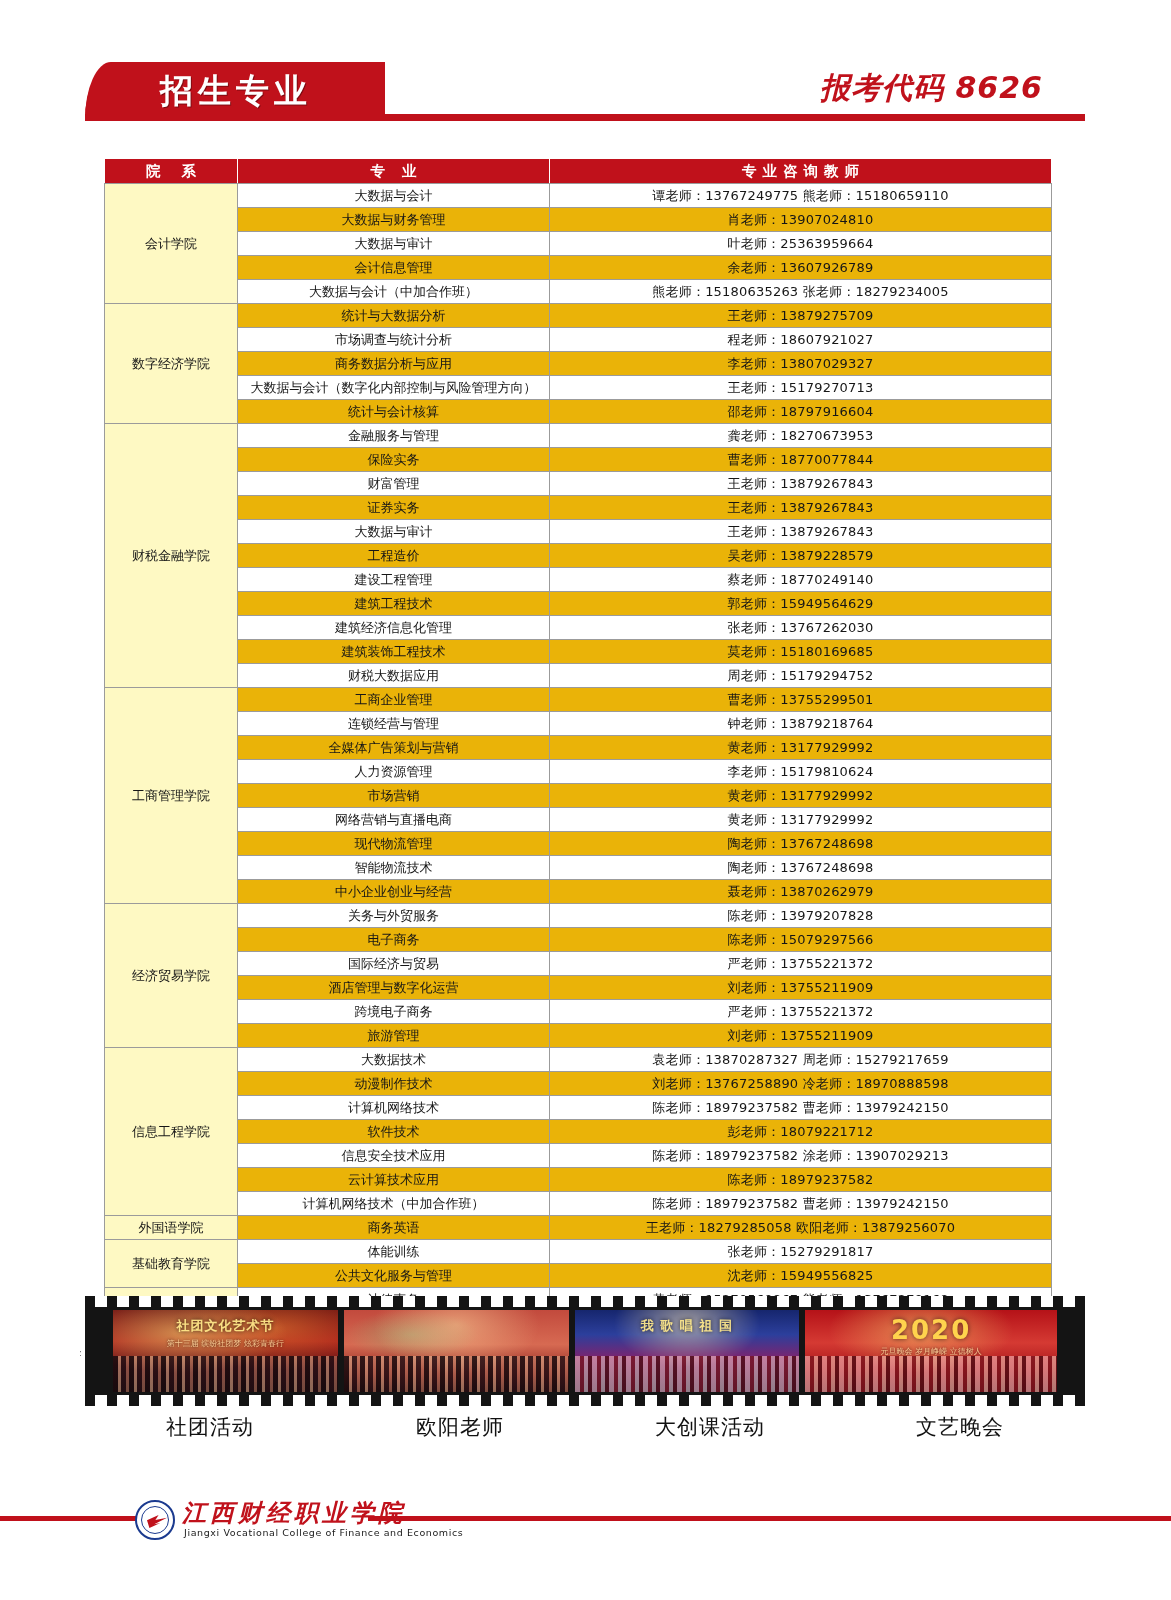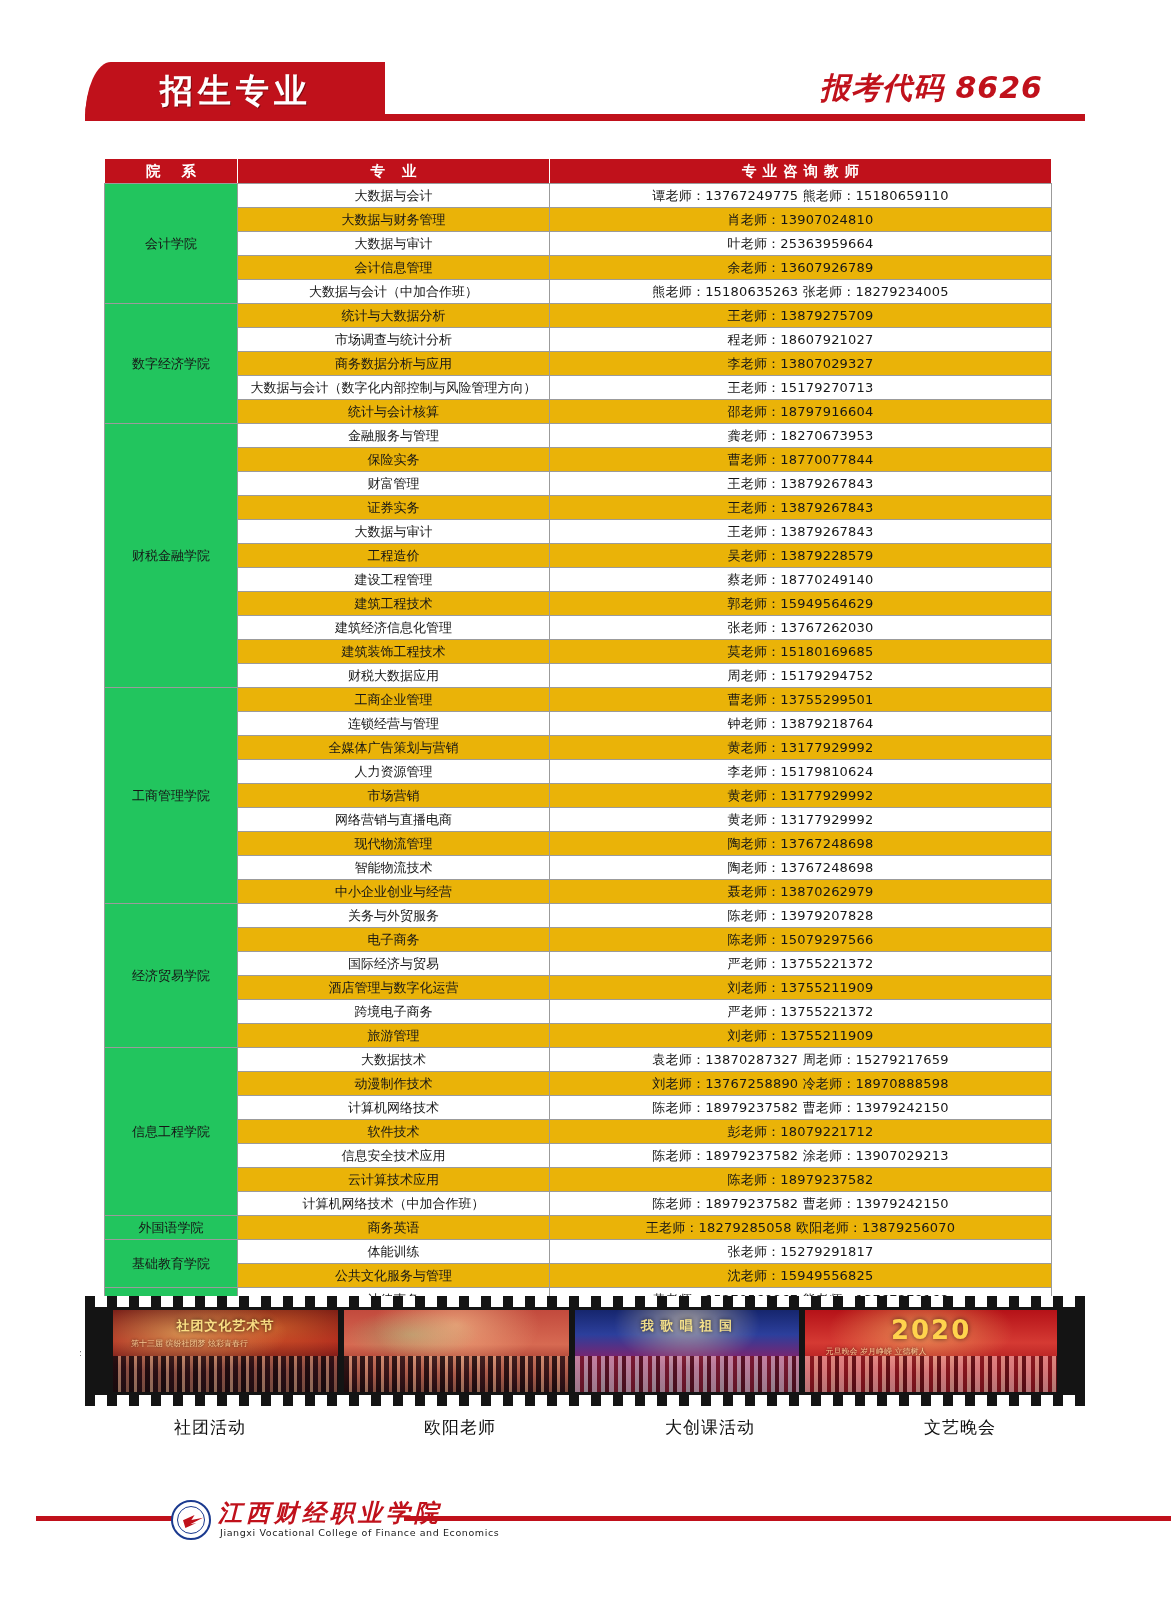--- a/index.html
+++ b/index.html
@@ -65,21 +65,21 @@
   table.majors th.th-dept{letter-spacing:8px;text-indent:8px;}
   table.majors td{
     font-size:13px;text-align:center;
     height:23px;padding:0 2px;
     border:1px solid #9b9b9b;
     white-space:nowrap;
     overflow:hidden;
     color:#161616;
   }
   td.dept{
-    font-size:13.5px;background:#22c55e;border-left:2px solid #8d8d8d;
+    font-size:13.5px;background:#fef9c3;border-left:2px solid #8d8d8d;
   }
   tr.even td.major,tr.even td.teacher{background:#eab308;}
   tr.odd  td.major,tr.odd  td.teacher{background:#ffffff;}
   td.major{font-size:13.5px;}
   td.teacher{font-size:13.5px;letter-spacing:.2px;}
   td.small{font-size:11.5px;}
   
   .filmstrip{
     position:absolute;left:85px;top:1296px;width:1000px;height:110px;
     background:#141414;
@@ -122,41 +122,41 @@
   }
   .frame-title{
     position:absolute;left:6%;top:8%;right:6%;
     font-size:13px;font-weight:bold;color:#ffe98a;
     text-align:center;letter-spacing:1px;
     text-shadow:0 0 4px rgba(0,0,0,.8);
     opacity:.92;
   }
   .frame-sub{
     position:absolute;left:8%;top:34%;right:8%;
-    font-size:8px;color:#ffd9a0;
+    font-size:8px;color:#ffd9a0;text-align:center;
     text-shadow:0 0 3px rgba(0,0,0,.8);opacity:.85;
   }
   .big2020{
     position:absolute;left:0;right:0;top:6%;
     font-size:26px;font-weight:bold;color:#ffd34d;
     text-align:center;letter-spacing:2px;
     text-shadow:0 0 5px rgba(0,0,0,.6);
   }
   
   .captions{
     position:absolute;left:85px;top:1410px;width:1000px;height:34px;
     display:flex;
   }
   .caption{
-    flex:1;text-align:center;font-size:17px;color:#111;
+    flex:1;text-align:center;font-size:21px;color:#111;
     line-height:34px;letter-spacing:1px;
   }
   
   .footer{
-    position:absolute;left:0;top:1498px;width:1069px;height:40px;margin-left:36px;
+    position:absolute;left:0;top:1498px;width:1069px;height:40px;
   }
   .rule-left{
     position:absolute;left:0;top:18px;width:148px;height:5px;background:#c0111b;
   }
   .rule-right{
     position:absolute;left:368px;top:18px;width:803px;height:5px;background:#c0111b;
   }
   .logo-seal{
     position:absolute;left:135px;top:2px;width:40px;height:40px;
     border-radius:50%;border:2px solid #1b3a8f;box-sizing:border-box;

